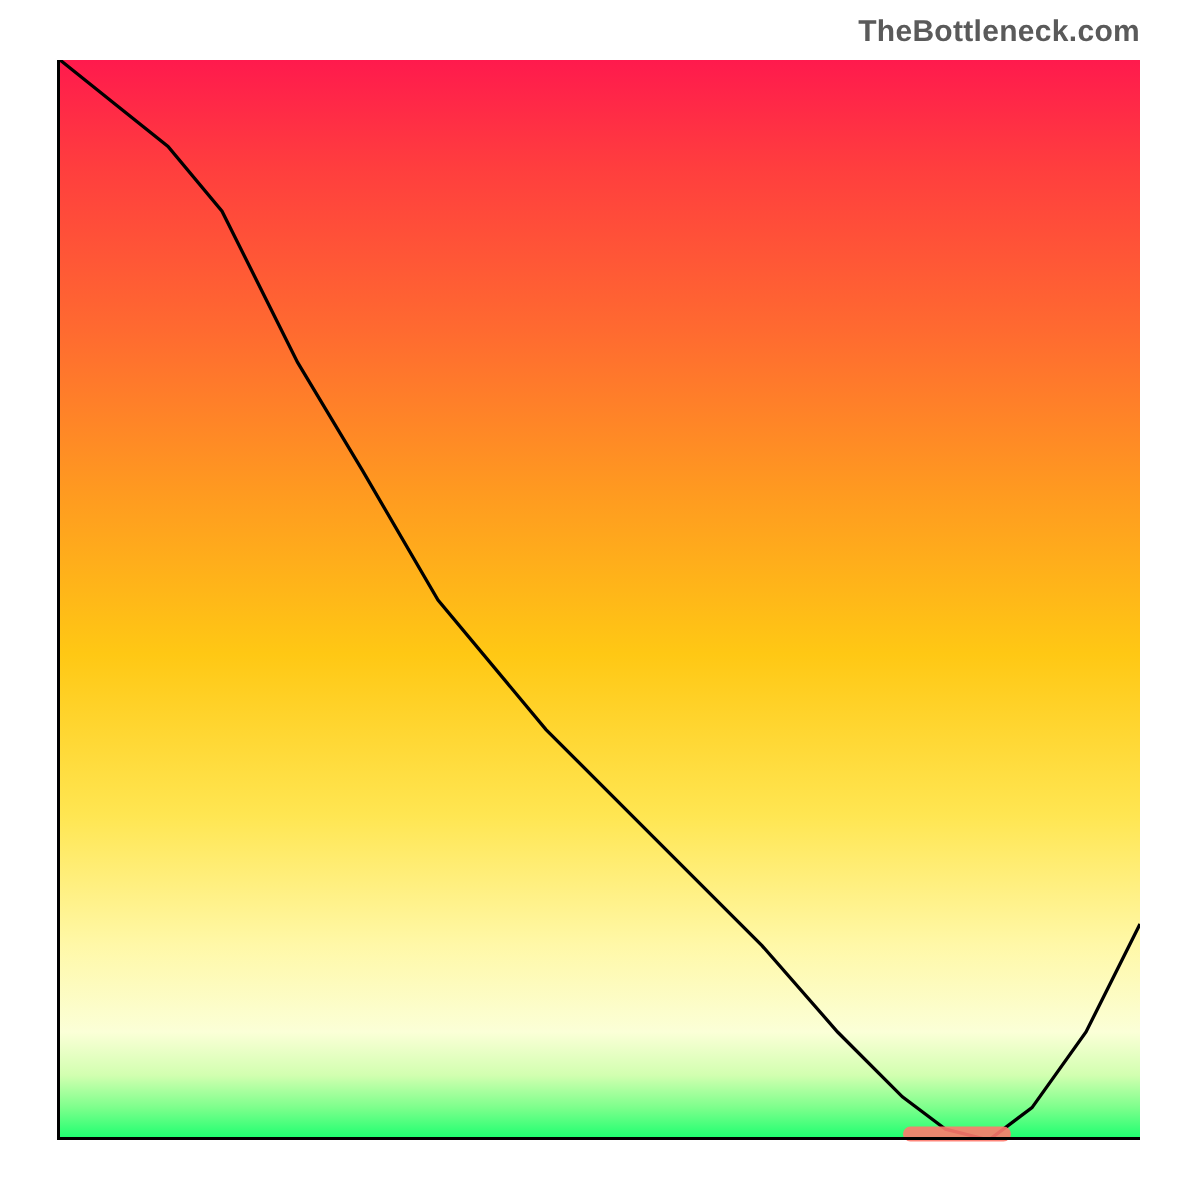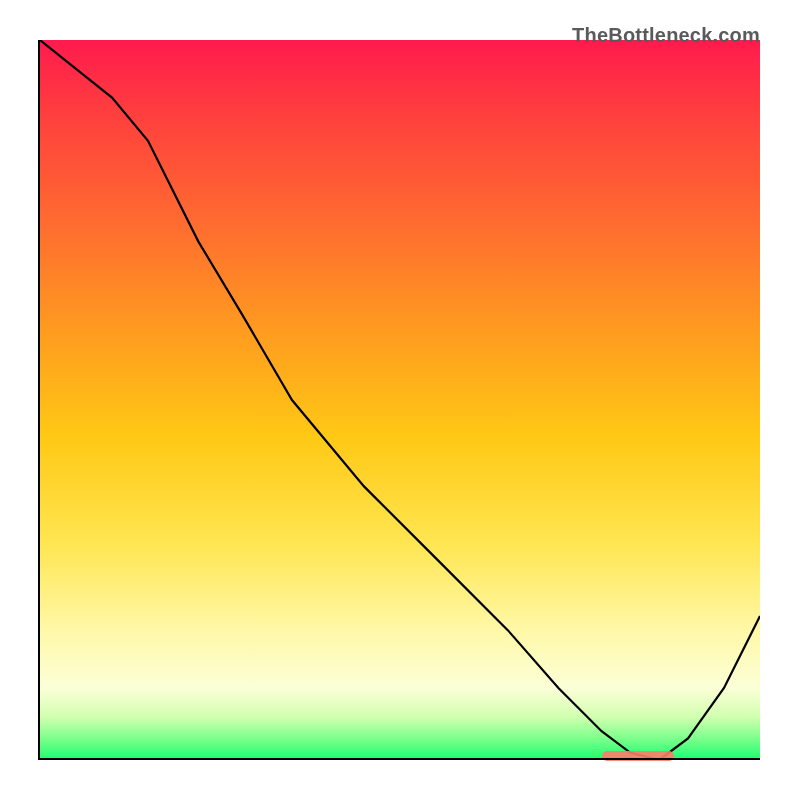--- a/index.html
+++ b/index.html
@@ -47,21 +47,21 @@
   #axis-bottom {
     position: absolute;
     left: 40px;
     top: 758px;
     width: 720px;
     height: 2px;
     background: #000;
   }
   #watermark {
     position: absolute;
-    top: 24px;
+    top: 10px;
     right: 40px;
     color: #5a5a5a;
     font-size: 20px;
     font-weight: bold;
     letter-spacing: 0.2px;
   }
   #curve {
     position: absolute;
     left: 40px;
     top: 40px;

